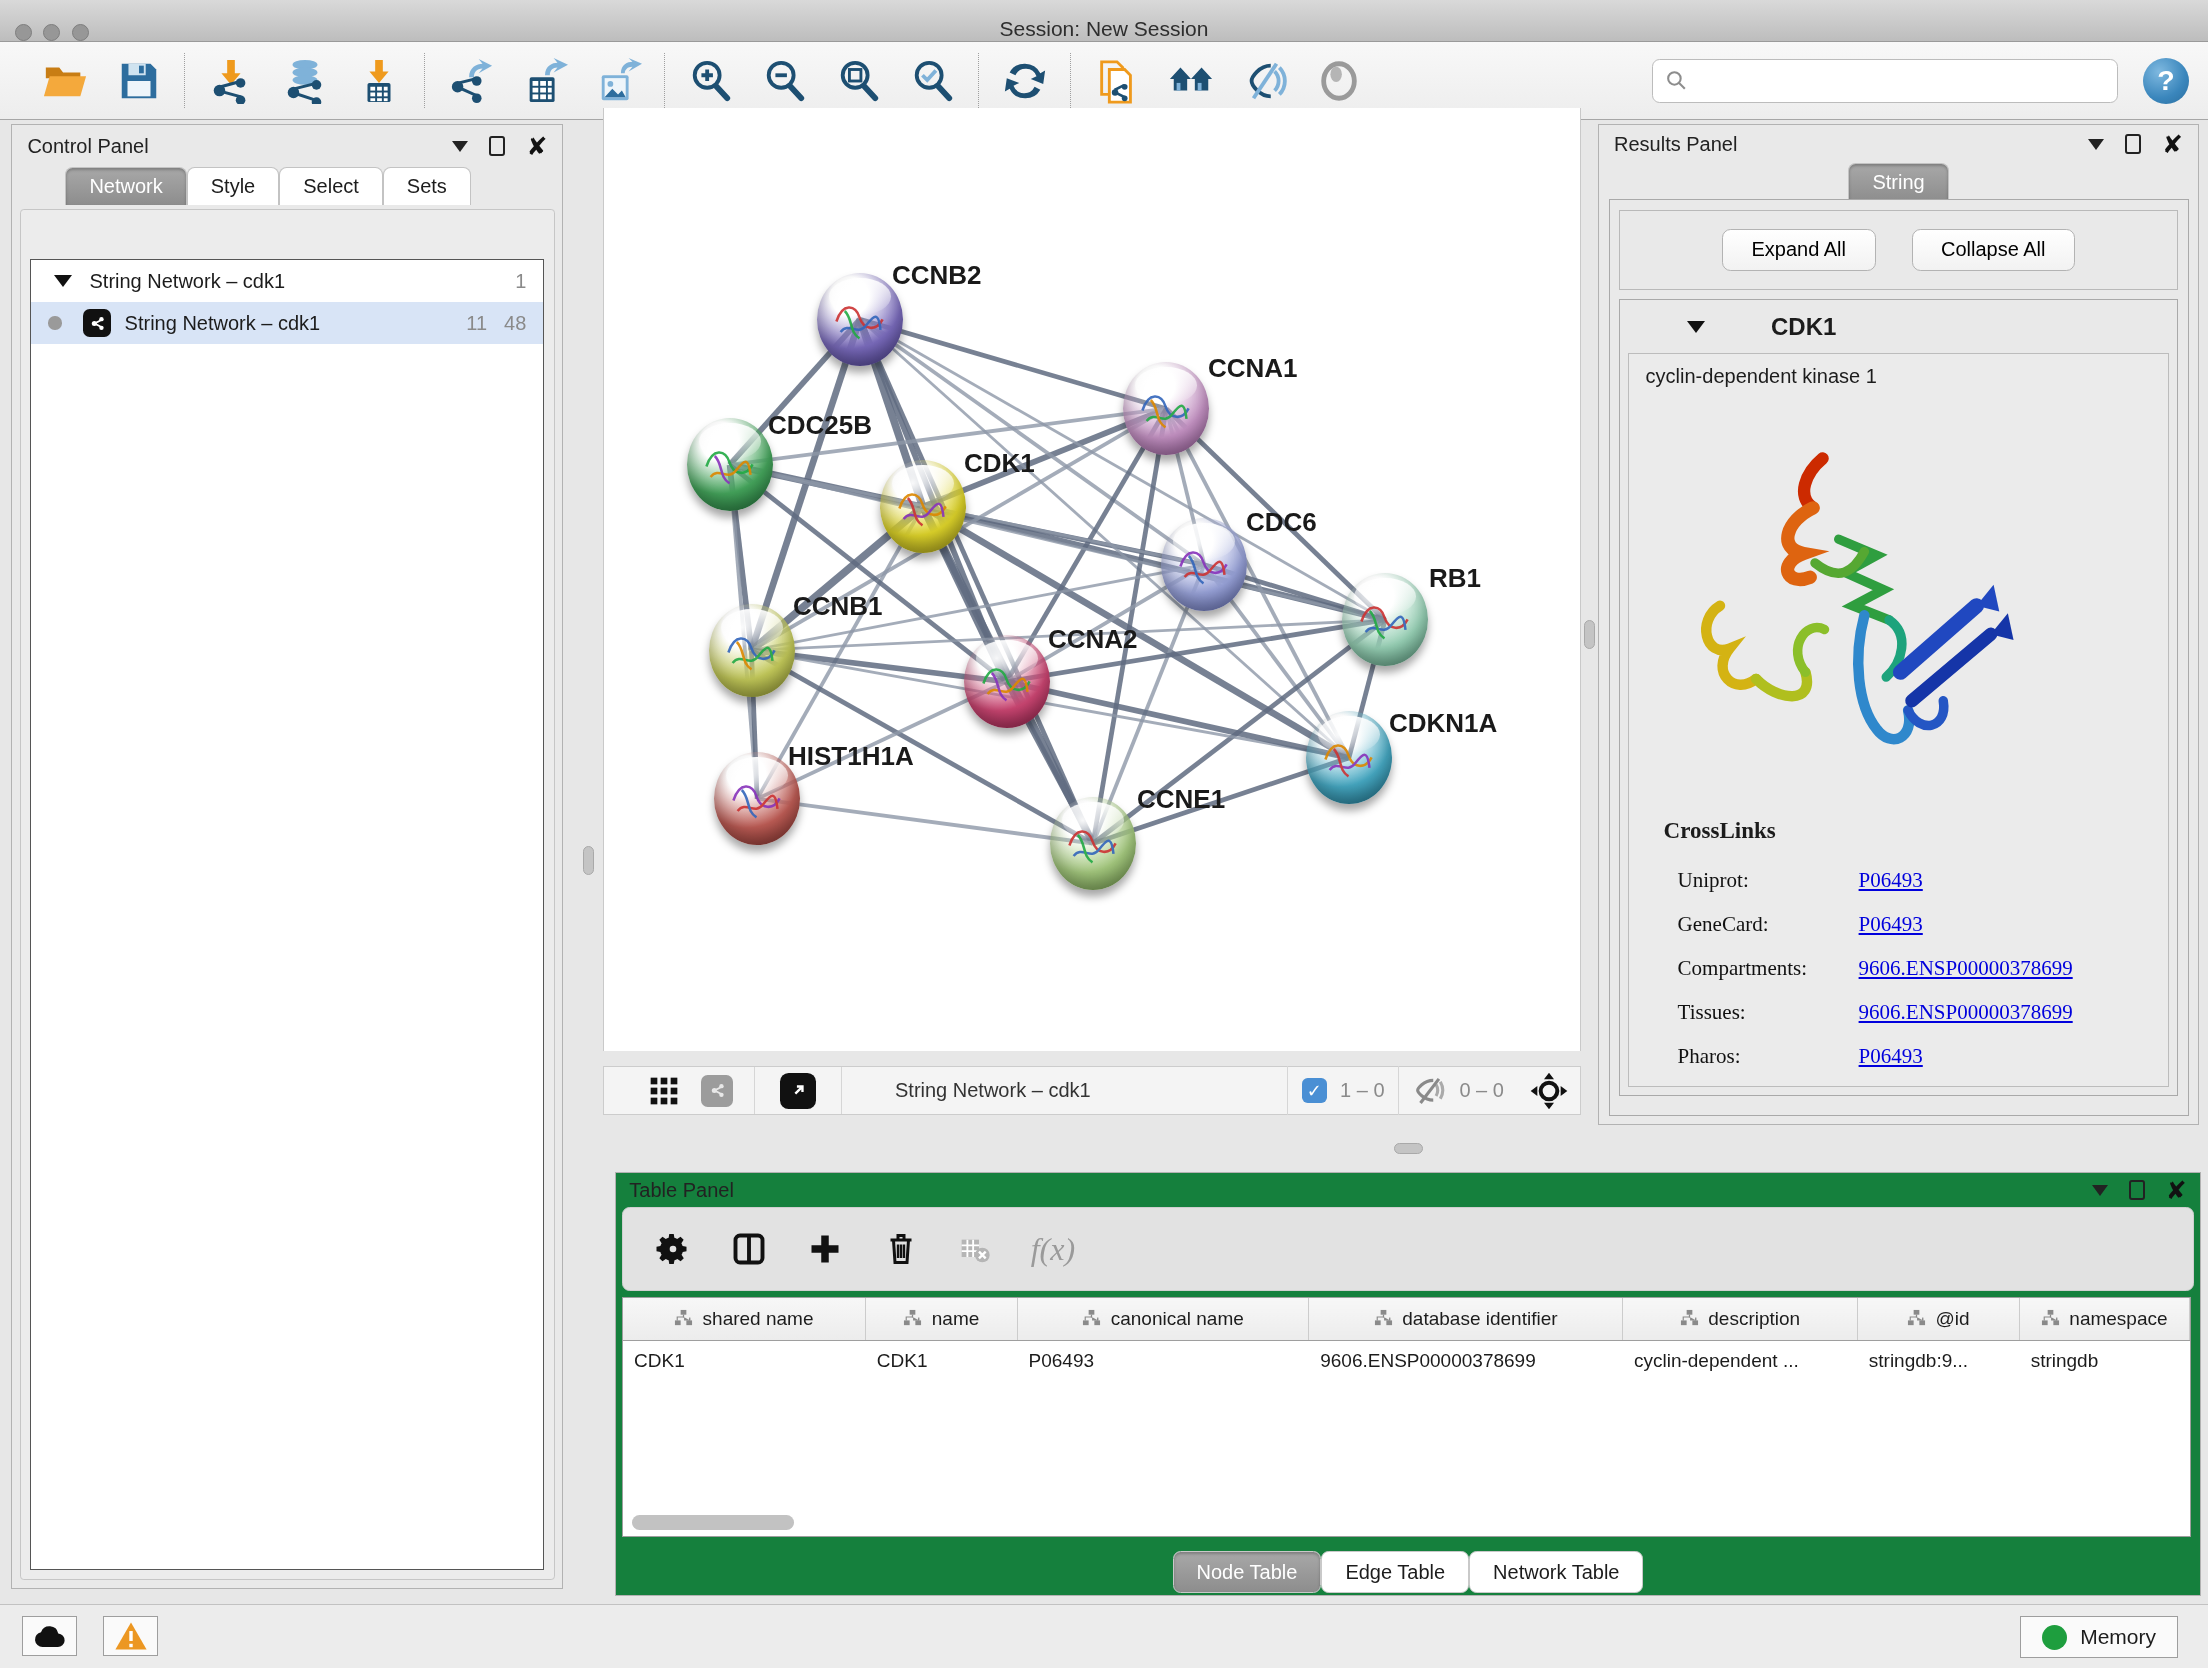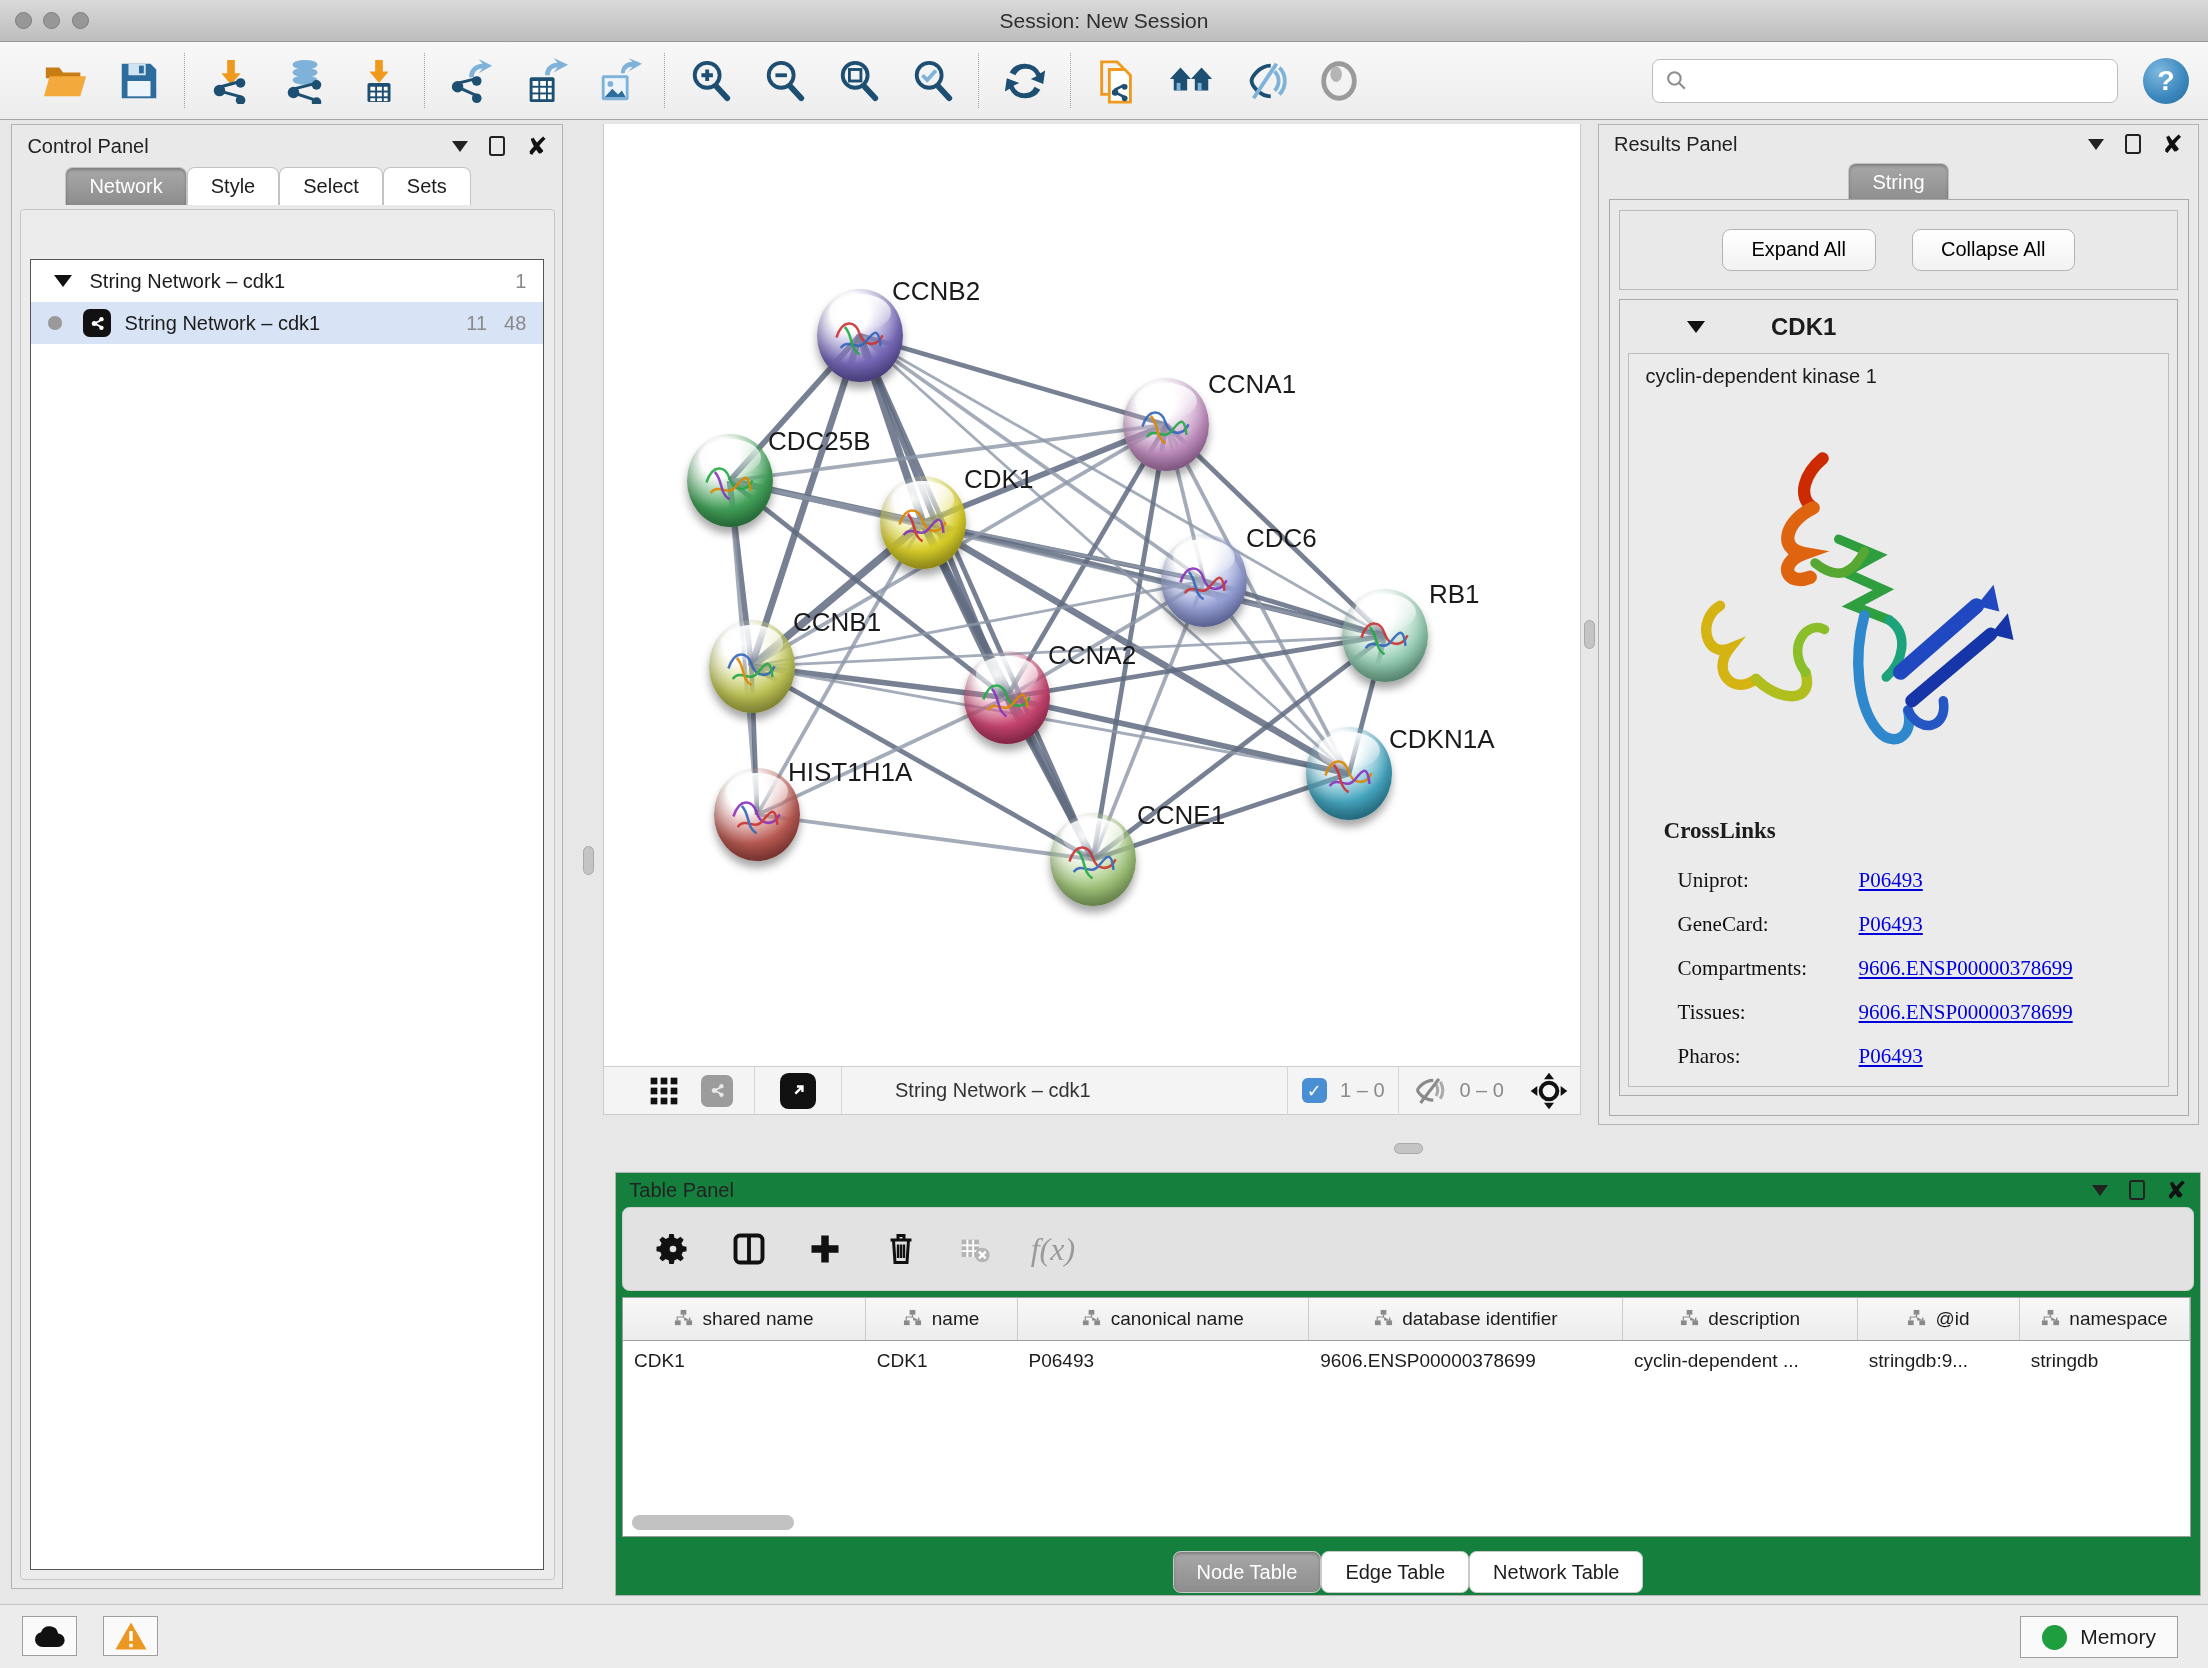--- a/index.html
+++ b/index.html
@@ -2,21 +2,21 @@
 <html style="font-size:15px"><head>
 <meta charset="utf-8">
 <style>
   * { margin:0; padding:0; box-sizing:border-box; }
   html,body { width:2208px; height:1668px; overflow:hidden; }
   body { font-family:"Liberation Sans","DejaVu Sans",sans-serif; background:#e7e7e7; position:relative; font-size:20px; color:#1c1c1c; }
 
   
   .titlebar { position:absolute; left:0; top:0; width:2208px; height:42px;
     background:linear-gradient(#d9d9d9,#bdbdbd); border-bottom:1px solid #9a9a9a;
-    display:flex; align-items:center; }
+    display:flex; align-items:flex-end; }
   .traffic { display:flex; gap:11.4px; margin-left:15px; }
   .traffic span { width:17px; height:17px; border-radius:50%; background:#979797; border:1px solid #7e7e7e; display:block; }
   .win-title { position:absolute; left:0; right:0; text-align:center; font-size:21px; color:#2e2e2e; }
 
   
   .toolbar { position:absolute; left:0; top:42px; width:2208px; height:78px;
     background:linear-gradient(#f8f8f8,#ededed); border-bottom:1.9px solid #a6a6a6;
     display:flex; align-items:center; padding:0 19px; }
   .tb-group { display:flex; align-items:center; gap:25px; padding:0 21px; }
   .tb-sep { width:0; height:55px; border-left:1.9px dotted #9f9f9f; }
@@ -53,21 +53,21 @@
   .tree-row { height:42px; display:flex; align-items:center; font-size:20px; }
   .tree-row .grow { flex:1; }
   .tree-row .num { color:#8a8a8a; margin-right:17px; }
   .tree-row.selected { background:#d8e4f6; }
   .caret-down { width:0; height:0; border-left:9.5px solid transparent; border-right:9.5px solid transparent; border-top:12.4px solid #111; margin:0 17px 0 23px; }
   .dot { width:13.3px; height:13.3px; border-radius:50%; background:#9a9a9a; margin:0 21px 0 17px; }
   .share-badge { width:28.5px; height:28.5px; border-radius:6.7px; background:#111; display:flex; align-items:center; justify-content:center; margin-right:13.3px; }
   .share-badge svg { width:19px; height:19px; }
 
   
-  .net-canvas { position:absolute; left:603px; top:124px; width:978px; height:943px; background:#fff; border-left:1px solid #c9c9c9; border-right:1px solid #c9c9c9; }
+  .net-canvas { position:absolute; left:603px; top:108px; width:978px; height:943px; background:#fff; border-left:1px solid #c9c9c9; border-right:1px solid #c9c9c9;font-weight:bold; }
   .net-canvas svg.edges { position:absolute; left:0; top:0; }
   .node { position:absolute; width:86px; height:93px; border-radius:50%;
     box-shadow:0 6.7px 8.6px rgba(0,0,0,.35), inset 0 -9.5px 17px rgba(0,0,0,.28); }
   .node .gloss { position:absolute; left:14%; top:5%; width:72%; height:40%; border-radius:50%;
     background:linear-gradient(rgba(255,255,255,.95), rgba(255,255,255,.05)); }
   .node svg.squiggle { position:absolute; left:11.4px; top:17px; width:63px; height:63px; }
   .node-label { position:absolute; font-size:26px; color:#1a1a1a; white-space:nowrap; }
 
   .net-footer { position:absolute; left:603px; top:1066px; width:978px; height:49px;
     background:#f4f4f4; border:1px solid #cccccc; display:flex; align-items:center; }

